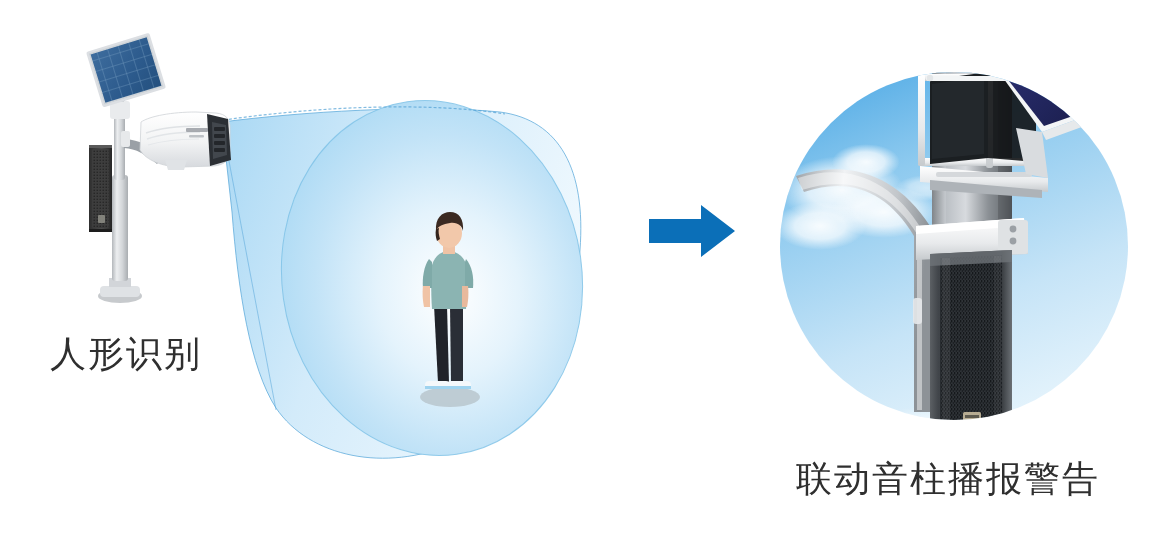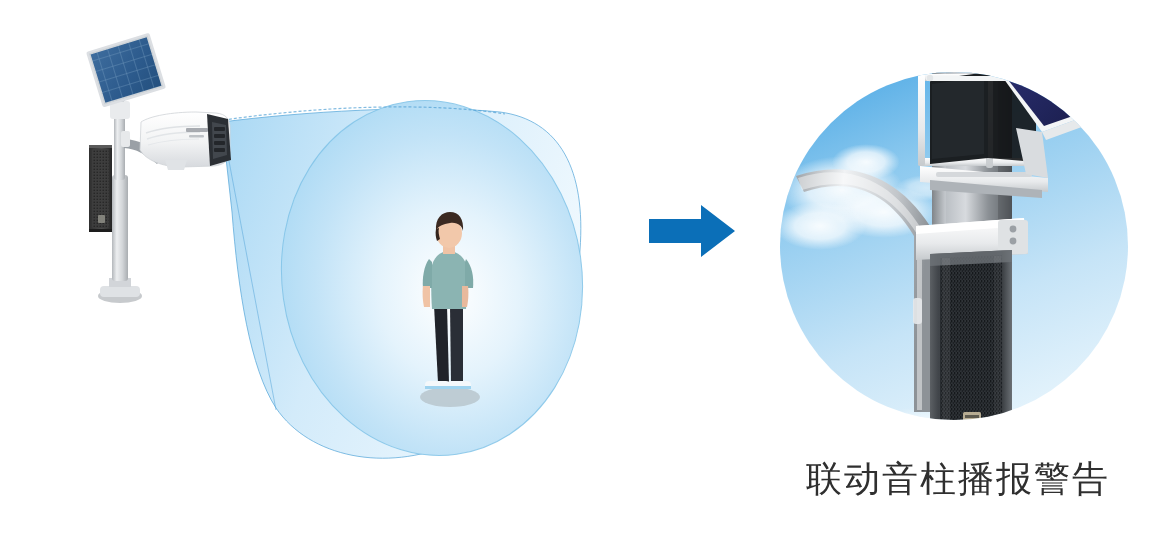--- a/index.html
+++ b/index.html
@@ -222,20 +222,21 @@
         <path d="M443 243 h12 v11 h-12 z" fill="#f0c3a5"></path>
 
         <ellipse cx="449" cy="233" rx="13" ry="15" fill="#f2c8aa"></ellipse>
 
         <path d="M436 231 C 435 218, 442 212, 450 212 C 459 212, 464 219, 463 231
                  C 462 226, 458 222, 450 223 C 443 224, 438 226, 436 231 Z" fill="#3b2a22"></path>
         <path d="M436 229 c-1 5, 0 9, 1 12 l3 -2 c-1 -4, -2 -7, -1 -11 z" fill="#33241d"></path>
       </g>
     </svg>
 
+    <div class="abs" id="label-human">人形识别</div>
   </div>
 
   <div class="abs" id="arrow-block">
     <svg class="abs" id="arrow-icon" viewBox="0 0 86 52" xmlns="http://www.w3.org/2000/svg">
       <path d="M0 14 L52 14 L52 0 L86 26 L52 52 L52 38 L0 38 Z" fill="#0b6fb8"></path>
     </svg>
   </div>
 
   <div class="abs" id="right-scene">
     <svg id="right-svg" width="383" height="440" viewBox="0 0 383 440" xmlns="http://www.w3.org/2000/svg">
@@ -370,16 +371,16 @@
           <rect x="162" y="218" width="8" height="184" fill="#ffffff" opacity="0.07"></rect>
           <rect x="214" y="216" width="7" height="184" fill="#ffffff" opacity="0.05"></rect>
 
           <rect x="183" y="372" width="18" height="14" rx="1.5" fill="#b7ac92"></rect>
           <rect x="185" y="375" width="14" height="3" fill="#5d5a4e"></rect>
           <rect x="185" y="380" width="9" height="3" fill="#5d5a4e"></rect>
         </g>
       </g>
     </svg>
 
-    <div class="abs" id="label-broadcast" style="left:26px; top:415px;">联动音柱播报警告</div>
+    <div class="abs" id="label-broadcast" style="left:16px; top:415px;">联动音柱播报警告</div>
   </div>
 
 </div>
 
 </body></html>

